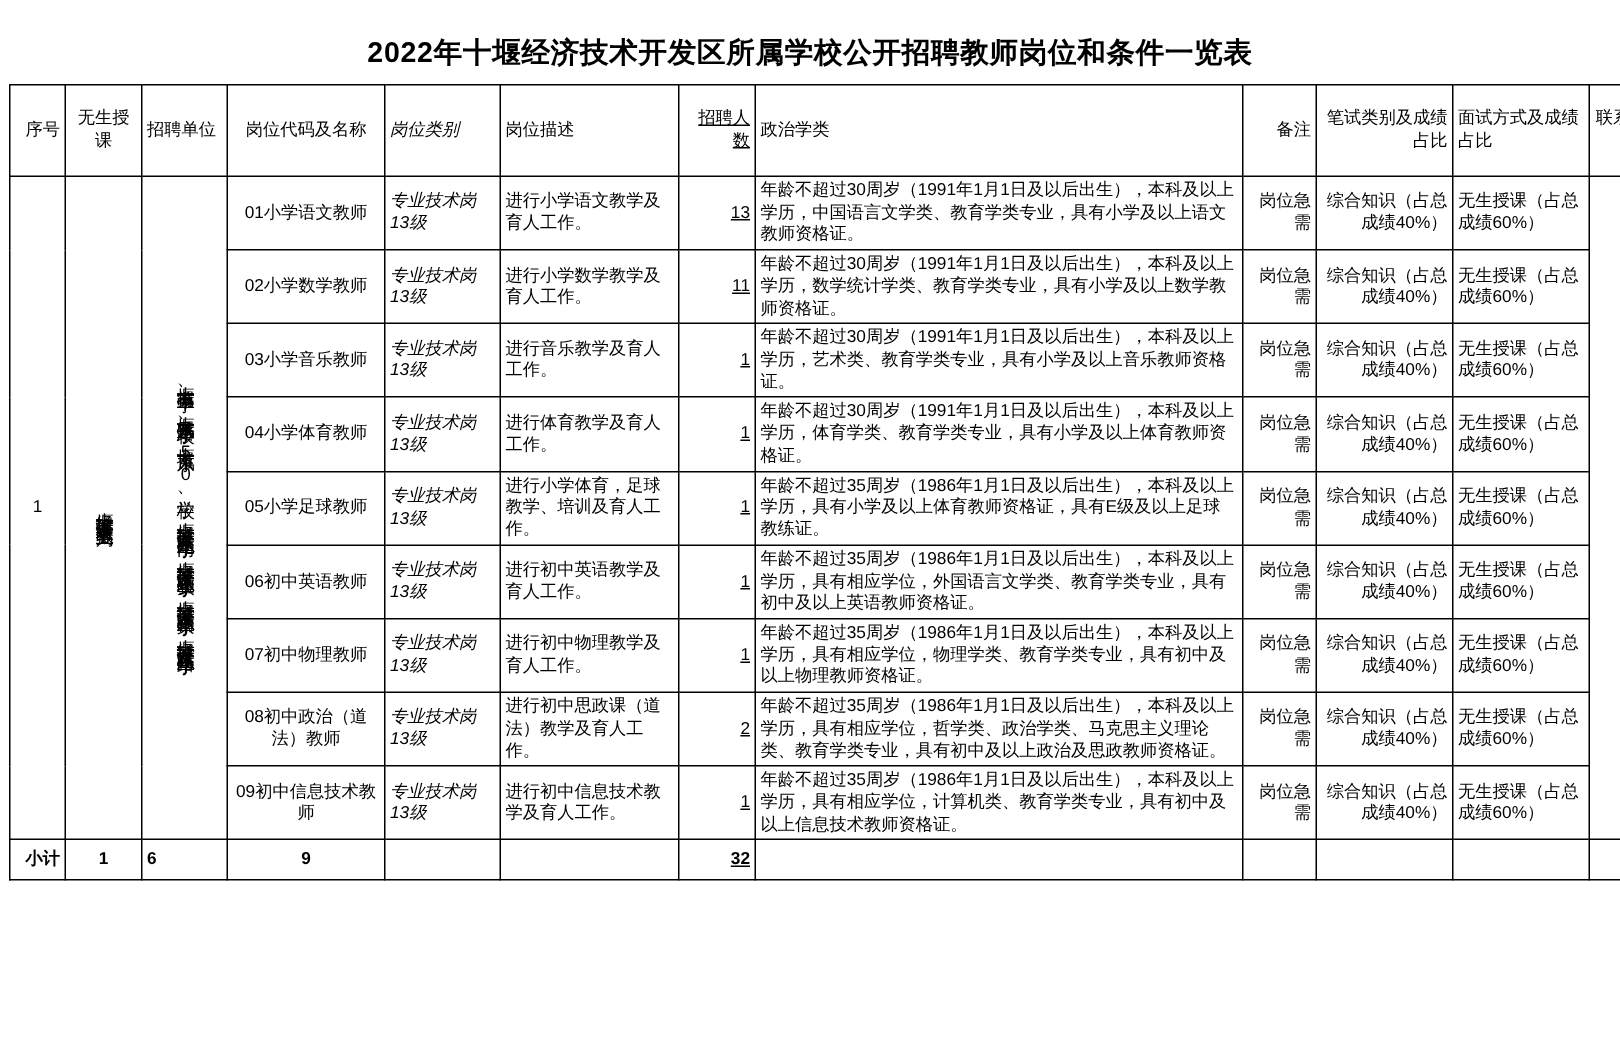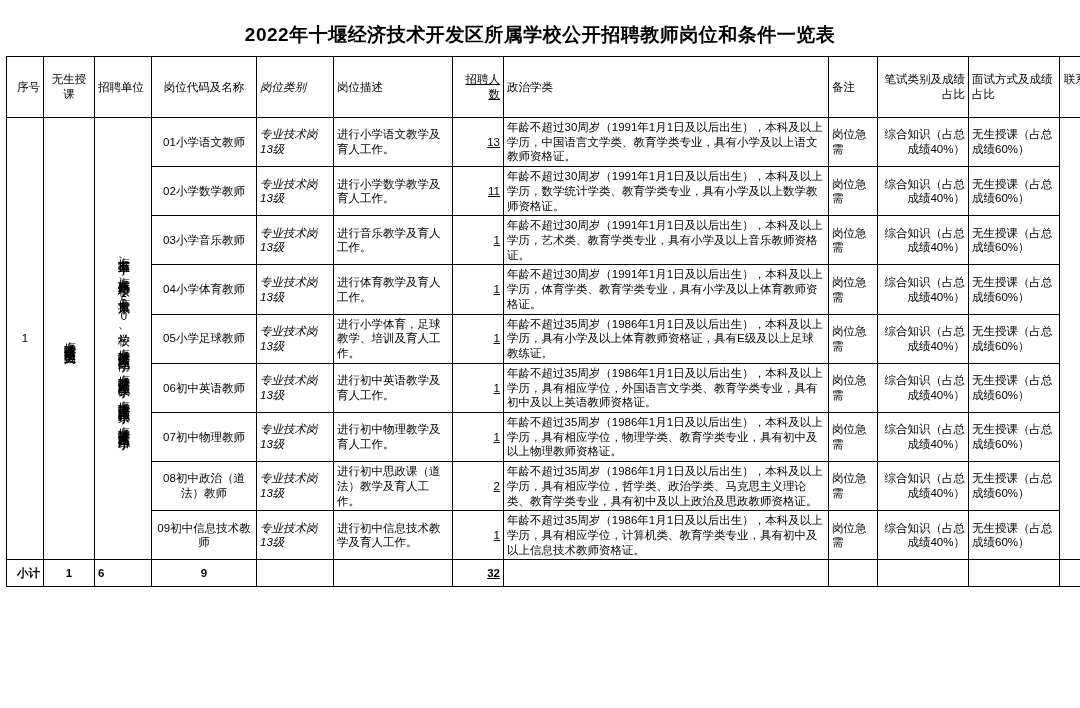--- a/index.html
+++ b/index.html
@@ -50,21 +50,21 @@
     height: 56px;
   }
   .c-idx      { width: 30px;  text-align: right; }
   .c-dept     { width: 44px;  text-align: center; }
   .c-unit     { width: 50px;  text-align: left; }
   .c-code     { width: 98px;  text-align: center; }
   .c-type     { width: 70px;  text-align: left; font-style: italic; }
   .c-desc     { width: 112px; text-align: left; }
   .c-num      { width: 44px;  text-align: right; text-decoration: underline; }
   .c-cond     { width: 318px; text-align: left; }
-  .c-note     { width: 42px;  text-align: left; }
+  .c-note     { width: 42px;  text-align: right; }
   .c-written  { width: 84px;  text-align: right; }
   .c-inter    { width: 84px;  text-align: left; }
   .c-contact  { width: 82px;  text-align: center; }
 
   
   .vert {
     writing-mode: vertical-rl;
     text-orientation: upright;
     letter-spacing: 1px;
     margin: 0 auto;

